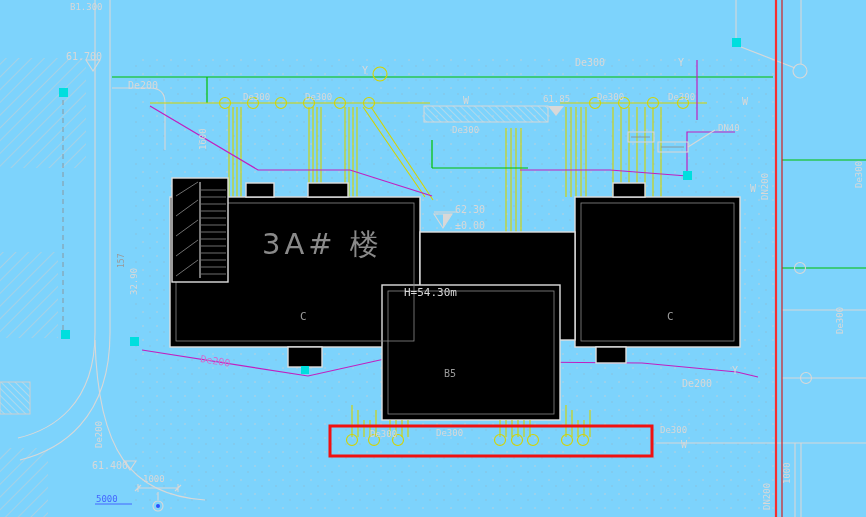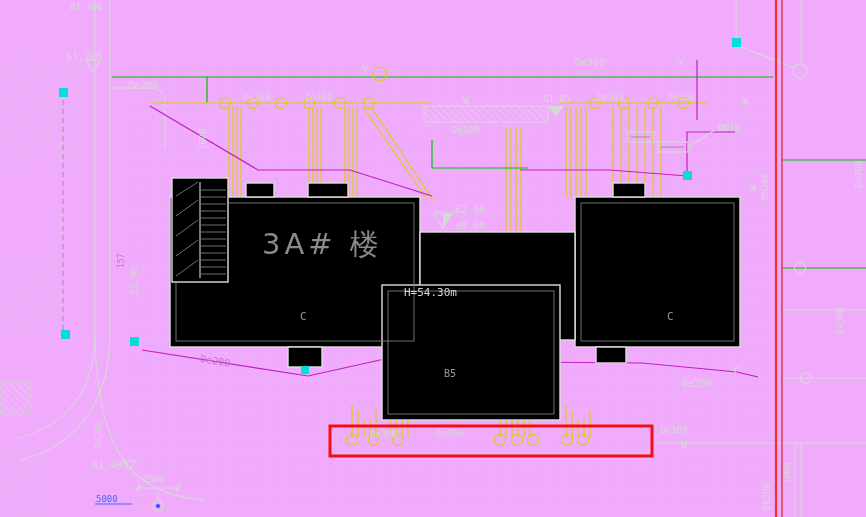--- a/index.html
+++ b/index.html
@@ -1,16 +1,16 @@
 <!DOCTYPE html>
 <html><head>
 <meta charset="utf-8">
 <style>
   html,body{margin:0;padding:0;background:#000;}
-  .canvas{position:relative;width:866px;height:517px;background:#f0abfc;overflow:hidden;text-align:right;}
+  .canvas{position:relative;width:866px;height:517px;background:#7dd3fc;overflow:hidden;text-align:right;}
   svg{display:block;}
   text{font-family:"DejaVu Sans Mono","Liberation Mono",monospace;fill:#d8d8d8;}
   .t8{font-size:8px;}
   .t9{font-size:9px;}
   .t10{font-size:10px;}
   .t11{font-size:11px;}
   .tg{fill:#9a9a9a;}
   .tm{fill:#d06fd0;}
   .tb{fill:#4466ff;}
   .big{font-size:29px;fill:#8a8a8a;font-family:"DejaVu Sans","Liberation Sans",sans-serif;letter-spacing:4px;}

